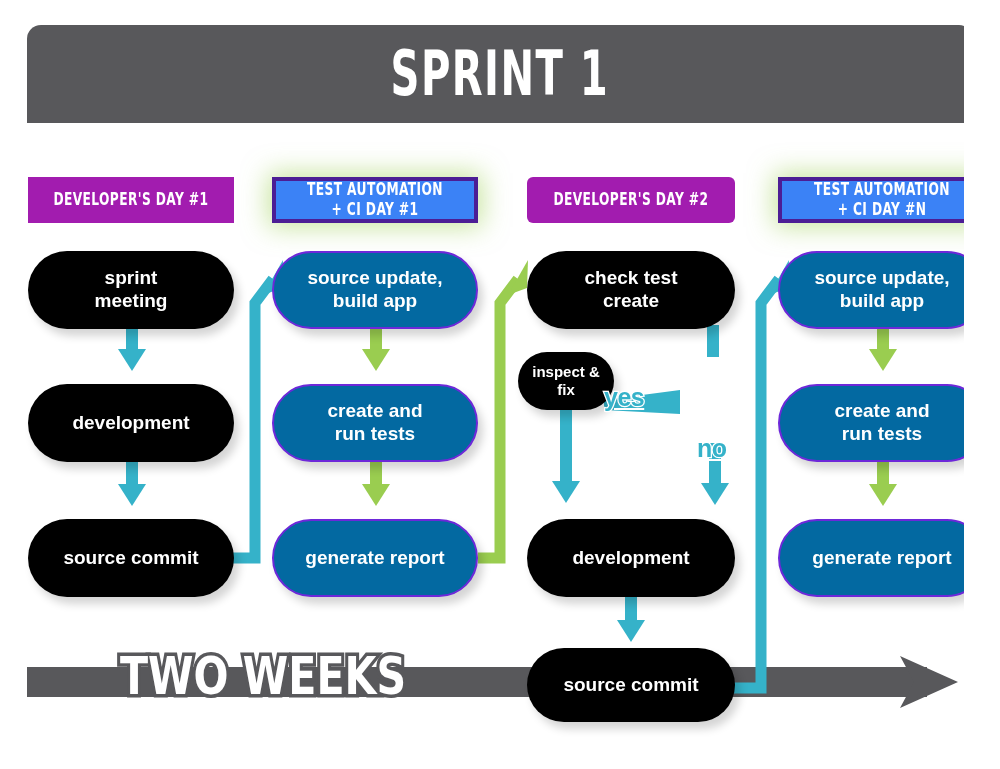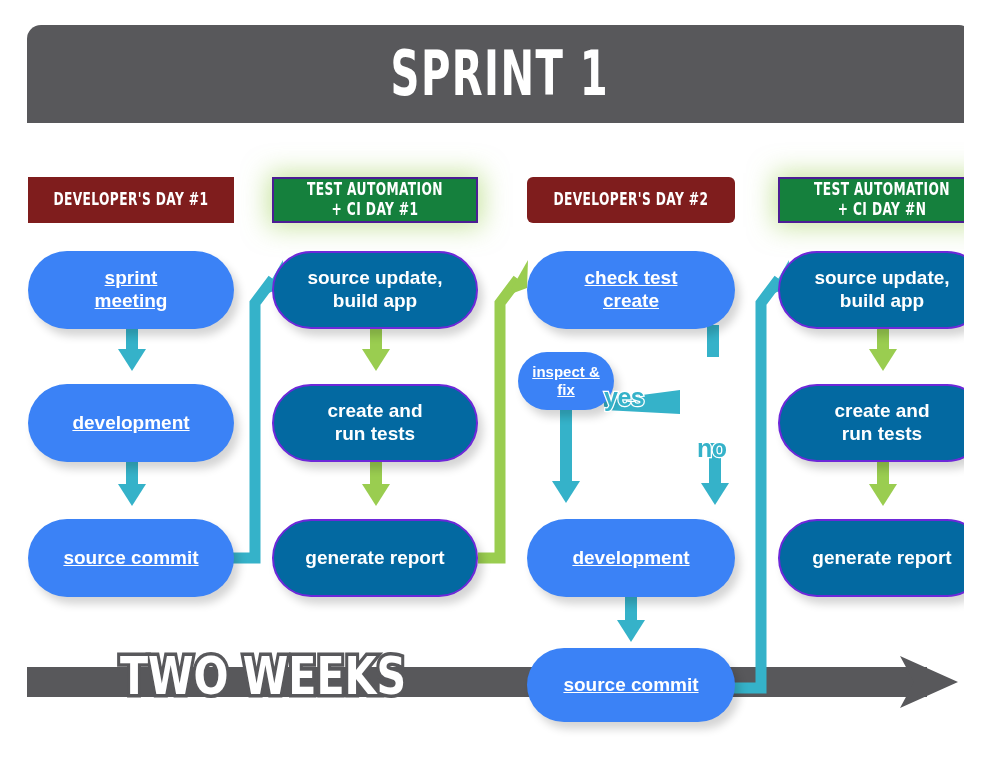--- a/index.html
+++ b/index.html
@@ -55,45 +55,45 @@
     color: #ffffff;
     font-family: "Liberation Sans Narrow", "DejaVu Sans Condensed", "Liberation Sans", sans-serif;
     font-weight: bold;
     font-size: 17px;
     letter-spacing: 0.5px;
     line-height: 1.15;
     transform: scaleX(0.8);
     transform-origin: center;
     white-space: pre-line;
   }
-  .col-header.blue { background: #7f1d1d; }
+  .col-header.blue { background: #a21caf; }
   .col-header.green {
-    background: #15803d;
-    border: 2px solid #4c1d95;
+    background: #3b82f6;
+    border: 4px solid #4c1d95;
     box-shadow: 0 0 26px 4px rgba(154,205,80,0.55);
     align-items: center;
   }
   
   .node {
     position: absolute;
     box-sizing: border-box;
     display: flex;
     align-items: center;
     justify-content: center;
     text-align: center;
     color: #ffffff;
     font-size: 19px;
     font-weight: bold;
     line-height: 1.2;
     border-radius: 42px;
     white-space: pre-line;
     box-shadow: 5px 7px 9px rgba(0,0,0,0.17);
     z-index: 5;
   }
-  .node.blue { background: #3b82f6; text-decoration: underline; }
+  .node.blue { background: #000000; }
   .node.green {
     background: #0369a1;
     border: 2px solid #6d28d9;
   }
   .node.small {
     font-size: 15px;
     border-radius: 30px;
   }
   
   .conn {
@@ -123,20 +123,21 @@
   
   .edge-label {
     position: absolute;
     color: #35b2c9;
     font-size: 25px;
     font-weight: bold;
     z-index: 8;
     -webkit-text-stroke: 2.5px #ffffff;
     paint-order: stroke fill;
     letter-spacing: -0.5px;
+    text-decoration: underline;
   }
   
   .timeline-bar {
     position: absolute;
     left: 27px;
     top: 667px;
     width: 900px;
     height: 30px;
     background: #58585b;
     z-index: 1;

